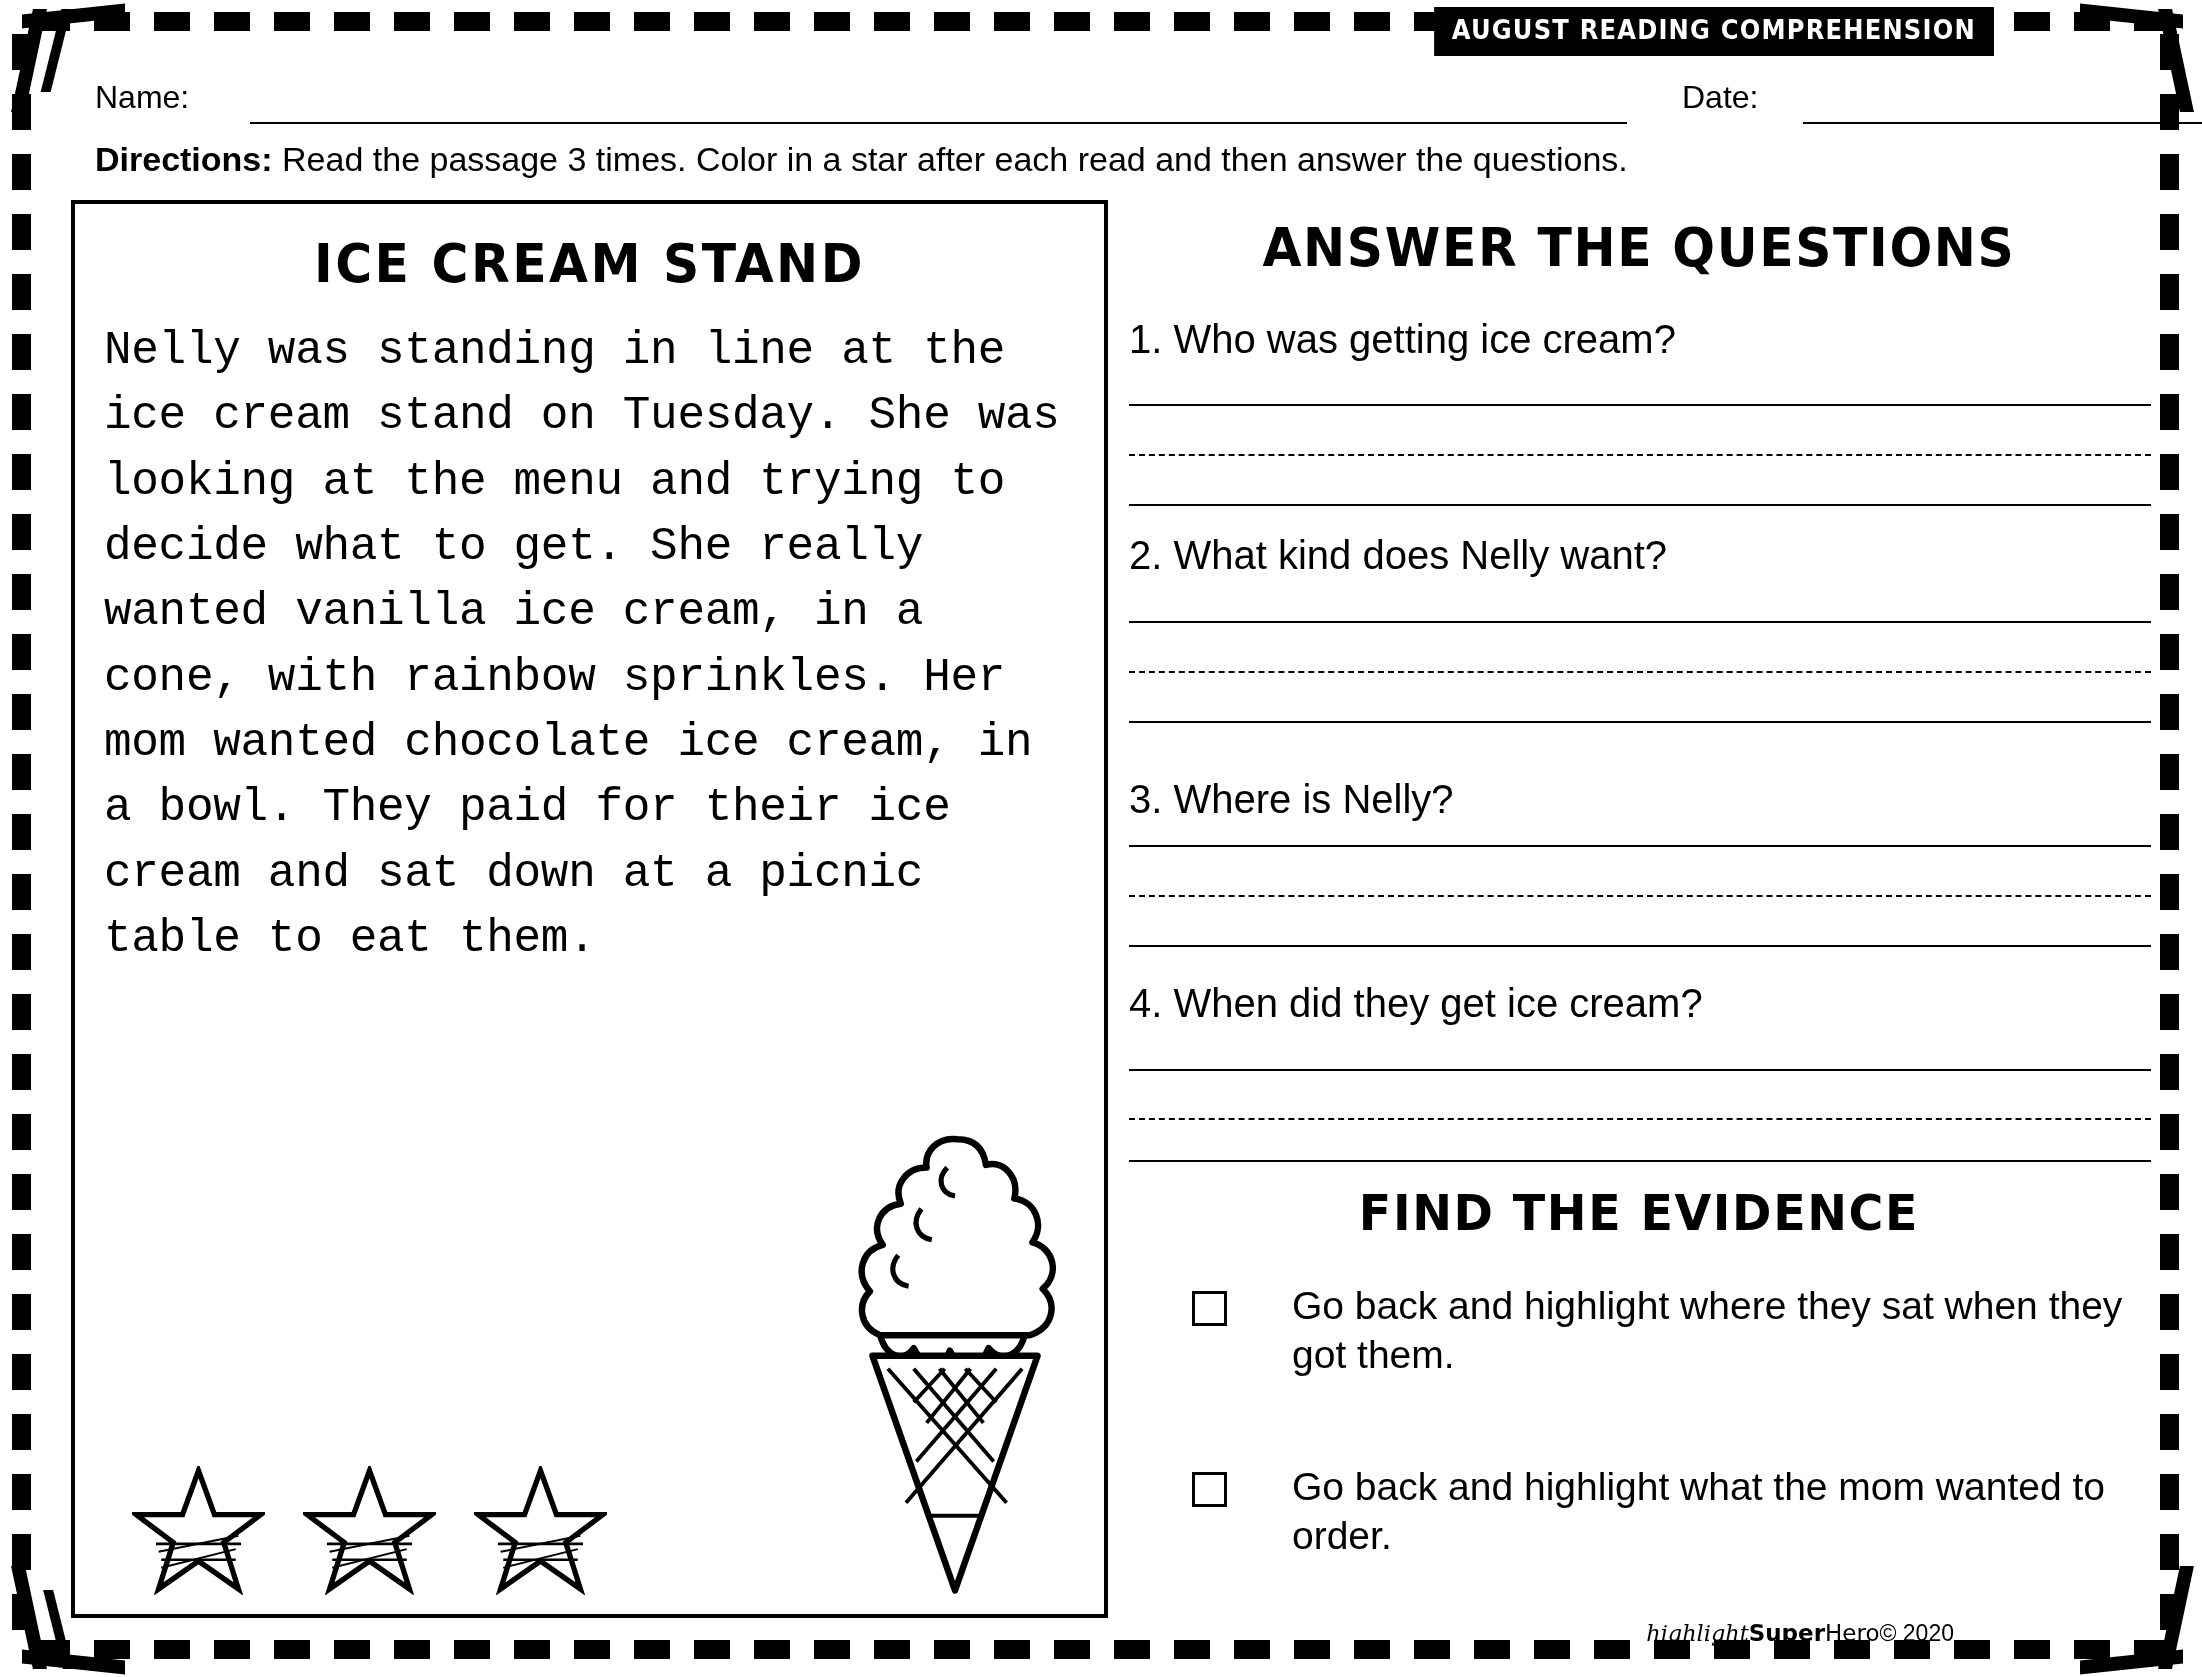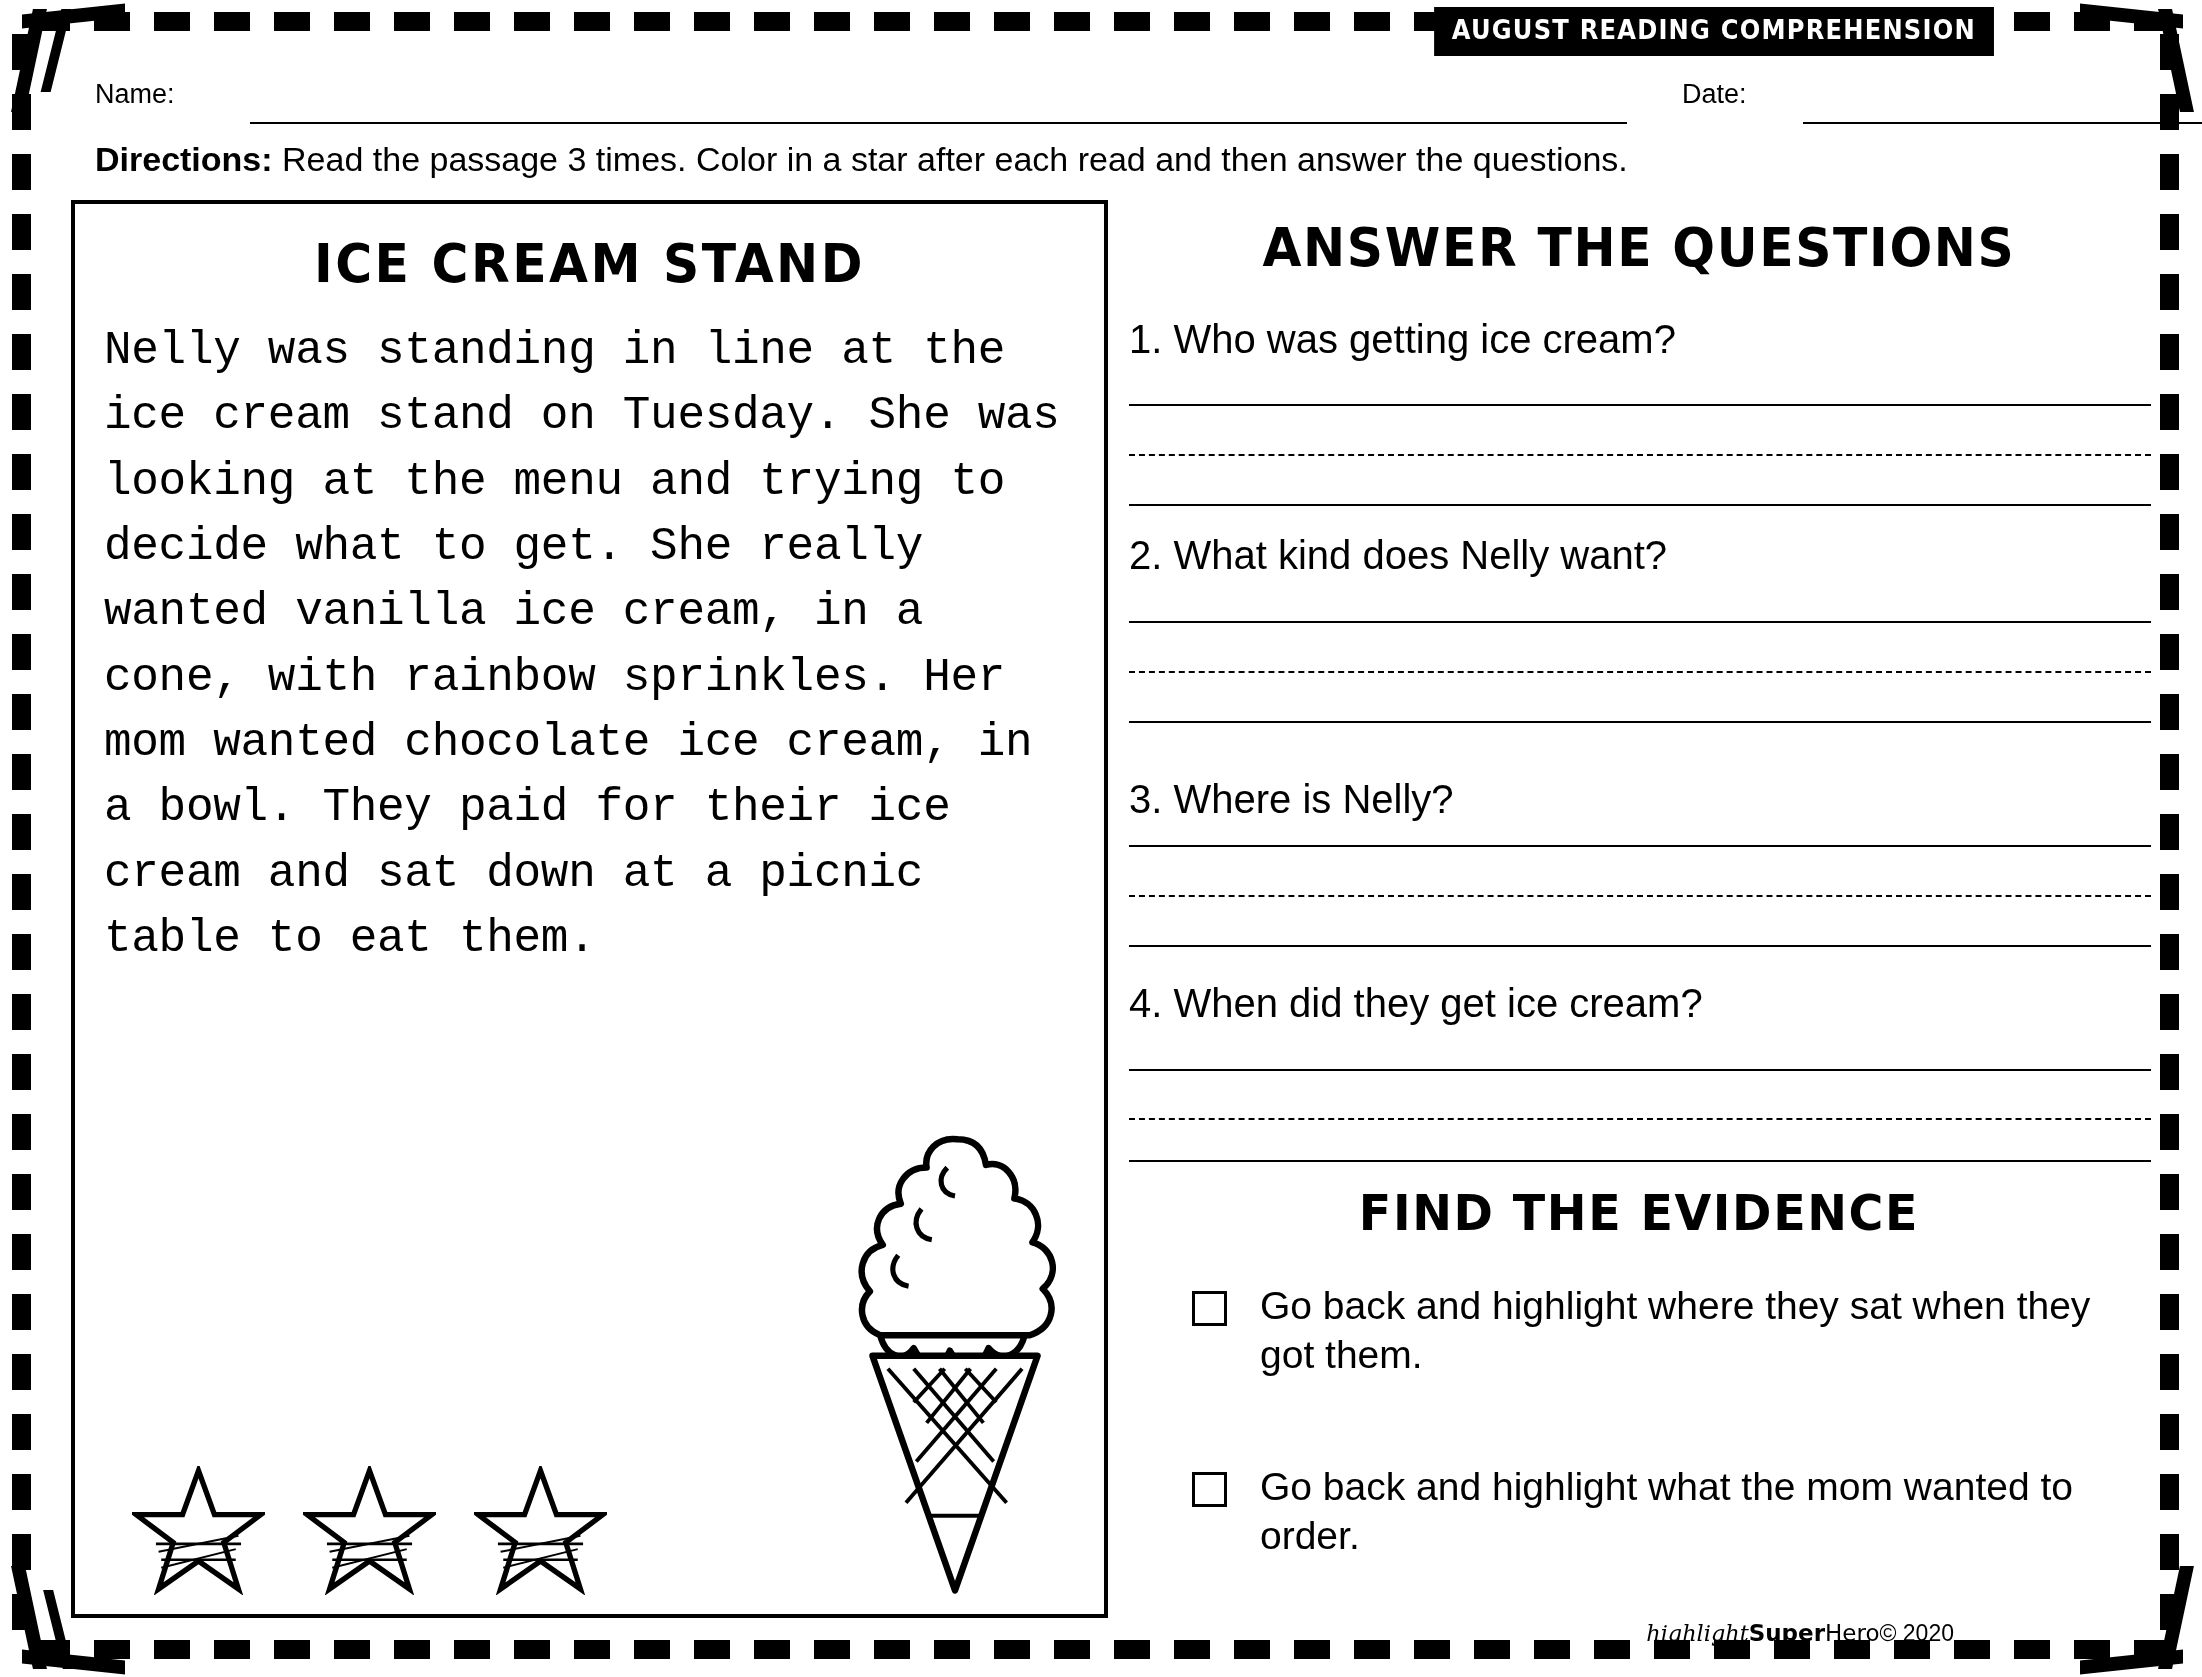--- a/index.html
+++ b/index.html
@@ -92,21 +92,21 @@
     transform-origin: right center;
   }
 
   
   .namerow {
     position: absolute;
     left: 95px;
     top: 79px;
     width: 2065px;
     height: 45px;
-    font-size: 27px;
+    font-size: 32px;
   }
   .namerow .lbl { position: absolute; top: 0; }
   .namerow .rule {
     position: absolute;
     border-bottom: 2.6px solid #000;
     top: 43px;
   }
   .lbl-name { left: 0; }
   .rule-name { left: 155px; width: 1377px; }
   .lbl-date  { left: 1587px; }
@@ -220,21 +220,21 @@
     display: flex;
     gap: 33px;
   }
   .checkbox {
     width: 29px;
     height: 29px;
     border: 3.4px solid #000;
     flex: 0 0 auto;
     margin-top: 8.6px;
   }
-  .evidence-text { flex: 1 1 auto; }
+  .evidence-text { flex: 1 1 auto; margin-left: 32px; }
 
   
   .credit {
     position: absolute;
     right: 57px;
     bottom: 31px;
     font-size: 23px;
     white-space: nowrap;
   }
   .credit .script {

